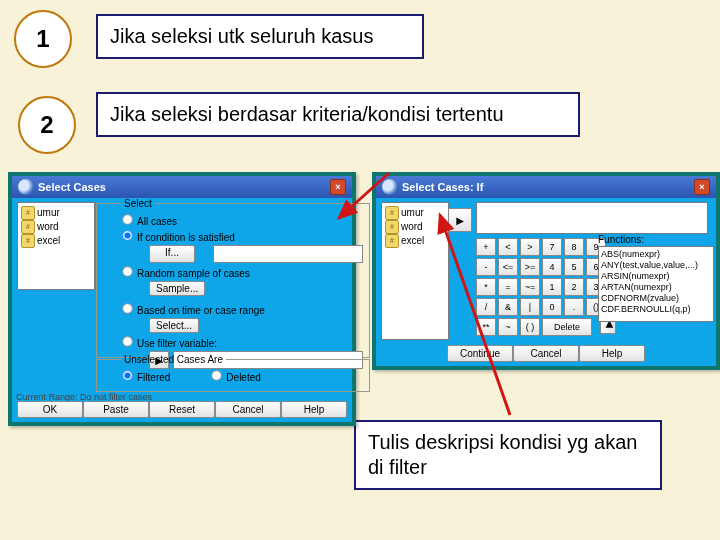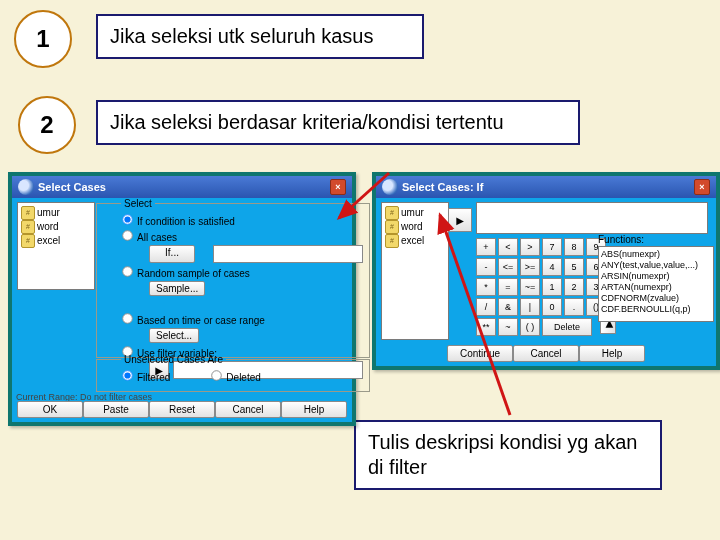--- a/index.html
+++ b/index.html
@@ -33,21 +33,21 @@
 <body>
 
 <div class="circle" style="left:14px;top:10px">
     <span>1</span>
   </div>
 <div class="textbox" style="left:96px;top:14px;width:300px"><span>Jika seleksi utk seluruh kasus</span></div>
 
 <div class="circle" style="left:18px;top:96px">
     <span>2</span>
   </div>
-<div class="textbox" style="left:96px;top:100px;width:456px"><span>Jika seleksi berdasar kriteria/kondisi tertentu</span></div>
+<div class="textbox" style="left:96px;top:92px;width:456px"><span>Jika seleksi berdasar kriteria/kondisi tertentu</span></div>
 
 <div class="textbox" style="left:354px;top:420px;width:280px"><span>Tulis deskripsi kondisi yg akan di filter</span></div>
 
 <div class="win" style="left:8px;top:172px;width:340px;height:246px">
   <div class="titlebar">
     <span class="hedgehog"></span>
     <span>Select Cases</span>
     <span class="sp"></span>
     <span class="closebox">×</span>
   </div>
@@ -62,28 +62,28 @@
         <span>word</span>
       </div>
     <div class="item">
         <span class="varicon">#</span>
         <span>excel</span>
       </div>
   </div>
 
   <fieldset style="left:84px;top:22px;width:242px;height:148px">
     <legend>Select</legend>
+    <label class="radio"><input type="radio" name="sel" style=""><span>All cases</span></label>
     <label class="radio"><input type="radio" name="sel" checked="" style=""><span>If condition is satisfied</span></label>
-    <label class="radio"><input type="radio" name="sel" style=""><span>All cases</span></label>
     <div style="margin:0 0 2px 28px;display:flex;gap:18px">
       <span class="btn sm">If...</span>
       <span style="flex:1;height:16px;background:#fff;border:1px solid #888"></span>
     </div>
     <label class="radio"><input type="radio" name="sel" style=""><span>Random sample of cases</span></label>
-    <div style="margin:0 0 16px 28px"><span class="btn sm">Sample...</span></div>
+    <div style="margin:0 0 6px 28px"><span class="btn sm">Sample...</span></div>
     <label class="radio"><input type="radio" name="sel" style=""><span>Based on time or case range</span></label>
     <div style="margin:0 0 2px 28px"><span class="btn sm">Select...</span></div>
     <label class="radio"><input type="radio" name="sel" style=""><span>Use filter variable:</span></label>
     <div style="margin-left:28px;display:flex;gap:4px;align-items:center">
       <span class="arrowbtn" style="width:18px;height:16px">▶</span>
       <span style="flex:1;height:16px;background:#fff;border:1px solid #888"></span>
     </div>
   </fieldset>
 
   <fieldset style="left:84px;top:178px;width:242px;height:26px">

